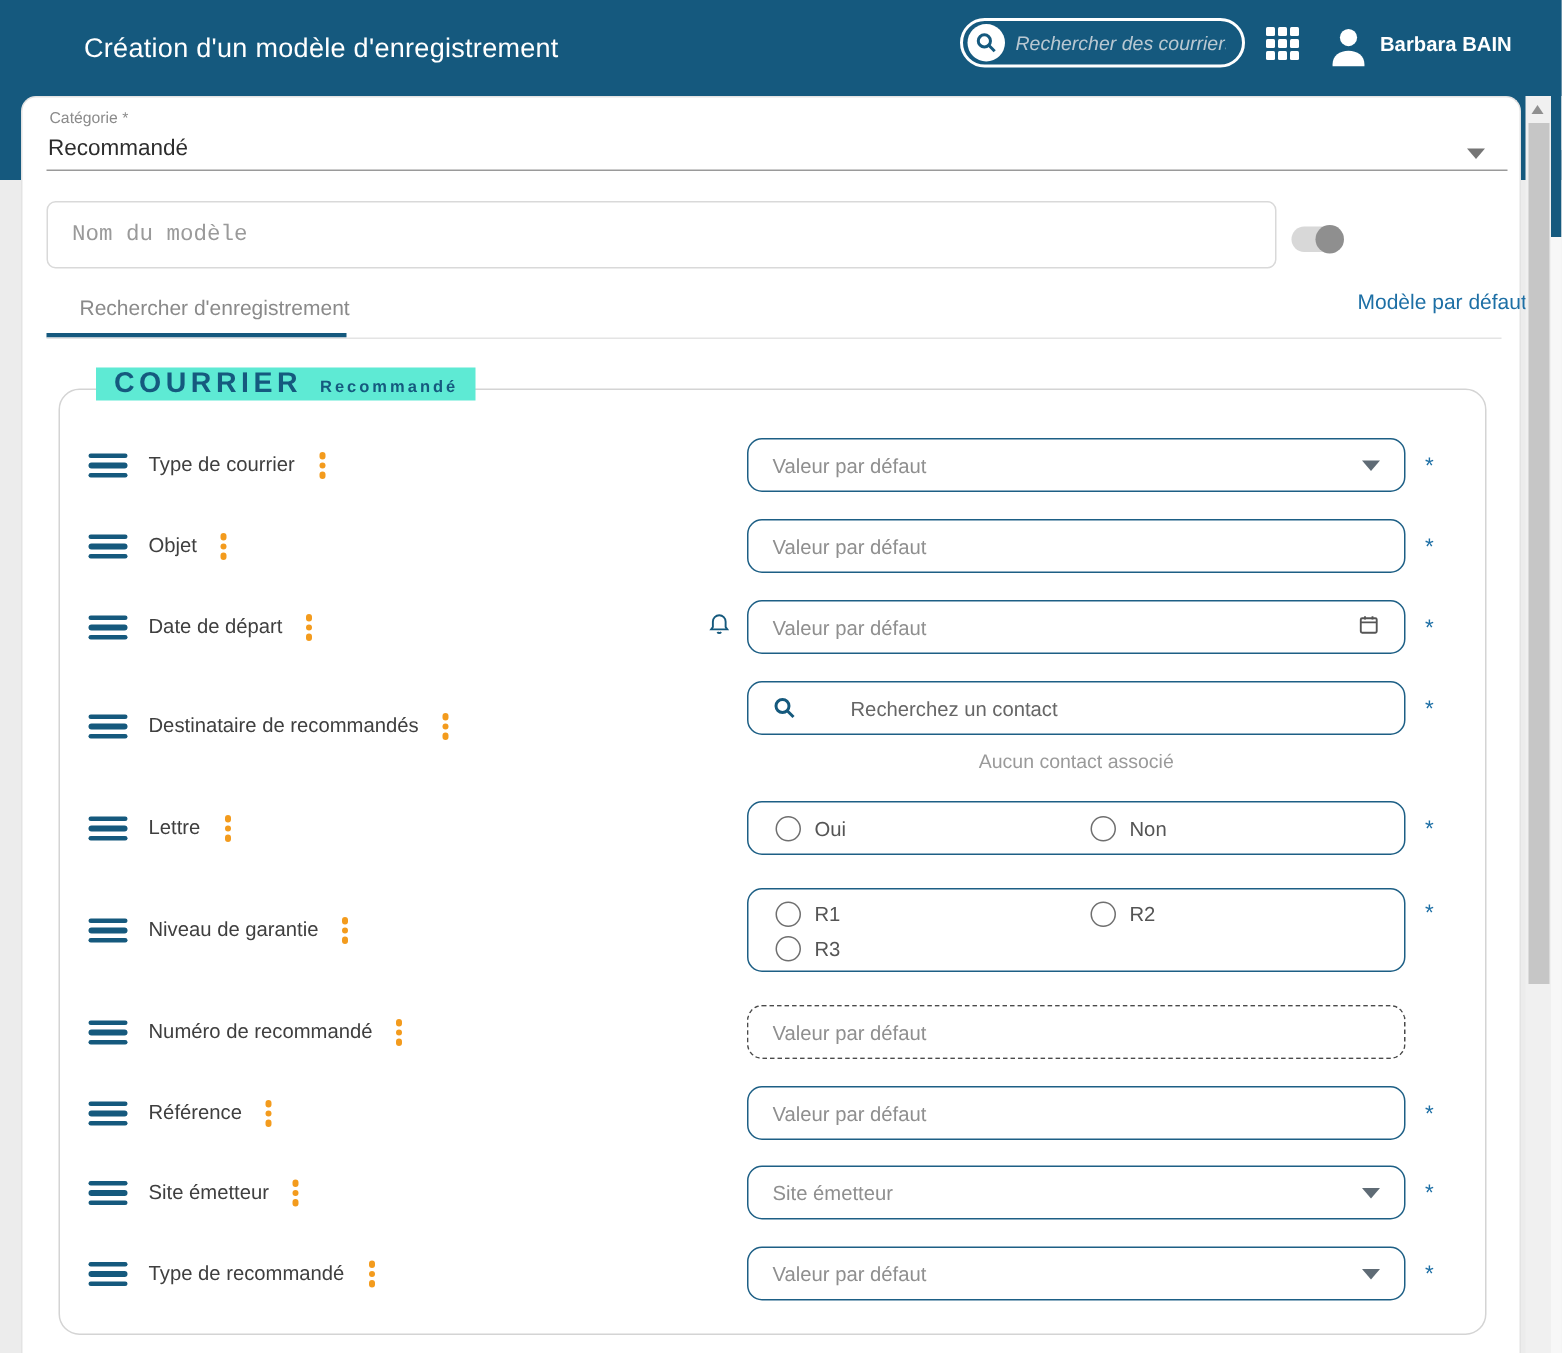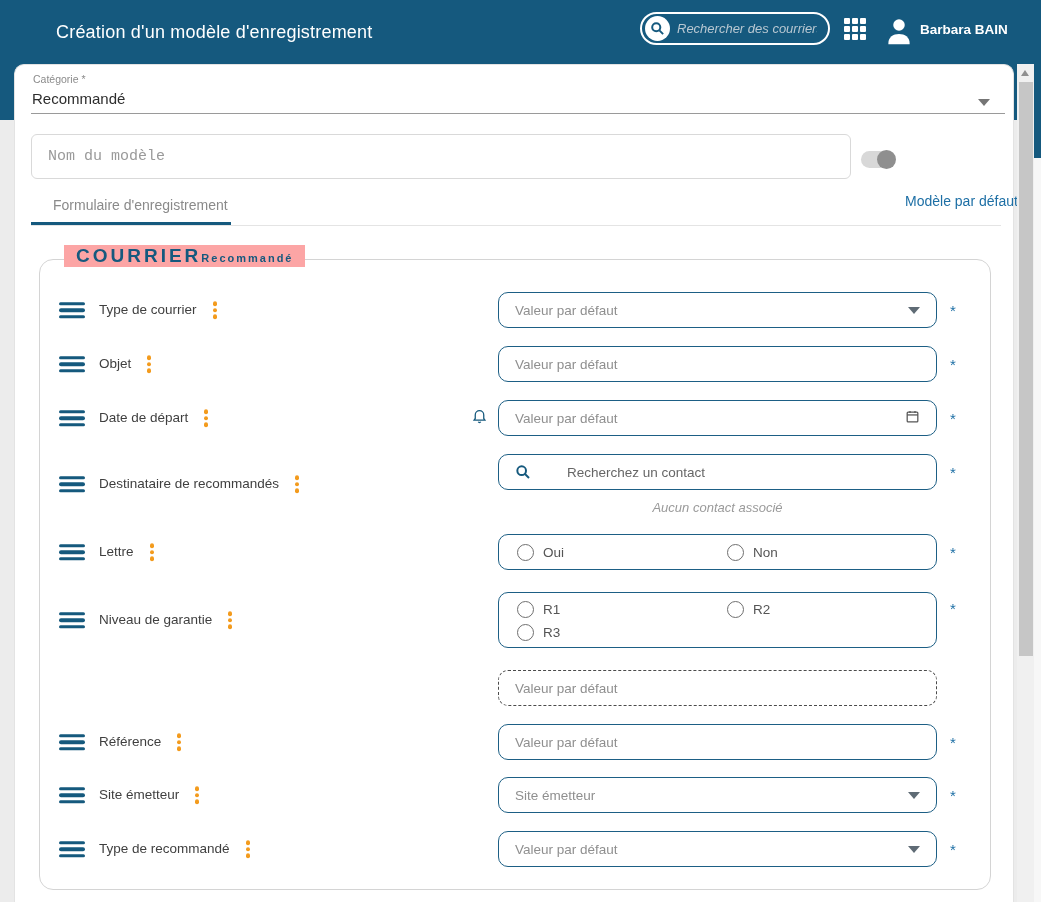--- a/index.html
+++ b/index.html
@@ -35,21 +35,21 @@
   .toggle { position:absolute; left:846px; top:86px; width:34px; height:17px; border-radius:9px; background:#d8d8d8; cursor:pointer; }
   .toggle .knob { position:absolute; right:-1px; top:-1px; width:19px; height:19px; border-radius:50%; background:#8f8f8f; }
   .toggle-label { position:absolute; left:890px; top:86px; font-size:14px; color:#1d6fa5; white-space:nowrap;margin-top:42px; }
 
   .tab-label { position:absolute; left:38px; top:132px; font-size:14px; color:#8a8a8a; cursor:pointer; }
   .tab-underline { position:absolute; left:16px; top:157px; width:200px; height:3px; background:#15597e; }
   .tab-divider { position:absolute; left:16px; top:160px; width:970px; height:1px; background:#e4e4e4; }
 
   
   .fieldset { position:absolute; left:24px; top:194px; width:952px; height:631px; border:1px solid #d4d4d4; border-radius:14px; }
-  .legend { position:absolute; left:24px; top:-15px; background:#fca5a5; padding:0 12px; display:flex; align-items:baseline; }
+  .legend { position:absolute; left:24px; top:-15px; background:#5eead4; padding:0 12px; display:flex; align-items:baseline; gap:12px; }
   .legend .l-title { color:#15597e; font-size:19px; font-weight:bold; letter-spacing:3px; }
   .legend .l-sub { color:#15597e; font-size:11px; font-weight:bold; letter-spacing:2px; }
 
   
   .row { position:absolute; left:44px; width:910px; }
   .row-left { position:absolute; left:0; top:50%; transform:translateY(-50%); display:flex; align-items:center; gap:14px; }
   .drag { display:flex; flex-direction:column; gap:3px; width:26px; cursor:grab; }
   .drag i { display:block; height:3.5px; border-radius:2px; background:#15597d; }
   .flabel { font-size:13.5px; color:#3f3f3f; white-space:nowrap; }
   .kebab { display:flex; flex-direction:column; gap:2px; cursor:pointer; padding:2px; }
@@ -59,21 +59,21 @@
   input.ctl { outline:none; font-family:"Liberation Sans",sans-serif; color:#444; }
   input.ctl::placeholder { color:#8f8f8f; }
   .ctl .ph { color:#8f8f8f; }
   .caret { margin-left:auto; width:0; height:0; border-left:6px solid transparent; border-right:6px solid transparent; border-top:7px solid #5f6b75; }
   .ctl.dashed { border:1.6px dashed #4a4a4a; }
   .ctl .bare { border:none; outline:none; flex:1; font-size:13.5px; color:#444; background:transparent; font-family:"Liberation Sans",sans-serif; }
   .ctl .bare::placeholder { color:#8f8f8f; }
   .ctl.search-ctl .bare::placeholder { color:#666; }
   .cal-icon { margin-left:auto; }
   .req { position:absolute; left:891px; top:10px; color:#1d6fa5; font-size:15px; }
-  .helper { position:absolute; left:439px; top:46px; width:439px; text-align:center; font-style:italic; color:#9a9a9a; font-size:13px; }
+  .helper { position:absolute; left:439px; top:46px; width:439px; text-align:center; color:#9a9a9a; font-size:13px; }
   .bell { position:absolute; left:412px; top:50%; transform:translateY(-50%); cursor:pointer; }
 
   .radio-item { position:absolute; display:flex; align-items:center; gap:9px; cursor:pointer; }
   .radio-circle { width:17px; height:17px; border:1.6px solid #6f6f6f; border-radius:50%; background:#fff; }
   .radio-text { font-size:13.5px; color:#555; }
   .ctl.radios { padding:0; }
 
   
   .scrollbar { position:absolute; left:1017px; top:64px; width:17px; height:838px; background:#f0f0f0; }
   .sb-arrow { position:absolute; left:4px; top:6px; width:0; height:0; border-left:4.5px solid transparent; border-right:4.5px solid transparent; border-bottom:6px solid #8f8f8f; }
@@ -127,21 +127,21 @@
   <div class="cat-underline"></div>
   <div class="cat-caret"></div>
 
   <input class="name-input" type="text" placeholder="Nom du modèle" style="">
 
   <div class="toggle">
       <span class="knob"></span>
     </div>
   <div class="toggle-label">Modèle par défaut</div>
 
-  <div class="tab-label">Formulaire d'enregistrement</div>
+  <div class="tab-label">Rechercher d'enregistrement</div>
   <div class="tab-underline"></div>
   <div class="tab-divider"></div>
 
   <div class="fieldset">
     <div class="legend">
       <span class="l-title">COURRIER</span>
       <span class="l-sub">Recommandé</span>
     </div>
   </div>
 
@@ -295,20 +295,33 @@
       </span>
       <span class="radio-item" style="left:18px;top:31px">
         <span class="radio-circle"></span>
         <span class="radio-text">R3</span>
       </span>
     </div>
     <span class="req" style="top:8px">*</span>
   </div>
 
   <div class="row" style="top:605px;height:36px">
+    <div class="row-left">
+      <span class="drag">
+          <i></i>
+          <i></i>
+          <i></i>
+        </span>
+      <span class="flabel">Numéro de recommandé</span>
+      <span class="kebab">
+          <i></i>
+          <i></i>
+          <i></i>
+        </span>
+    </div>
     <input class="ctl dashed" type="text" placeholder="Valeur par défaut" style="">
     <span class="req"></span>
   </div>
 
   <div class="row" style="top:659px;height:36px">
     <div class="row-left">
       <span class="drag">
           <i></i>
           <i></i>
           <i></i>

